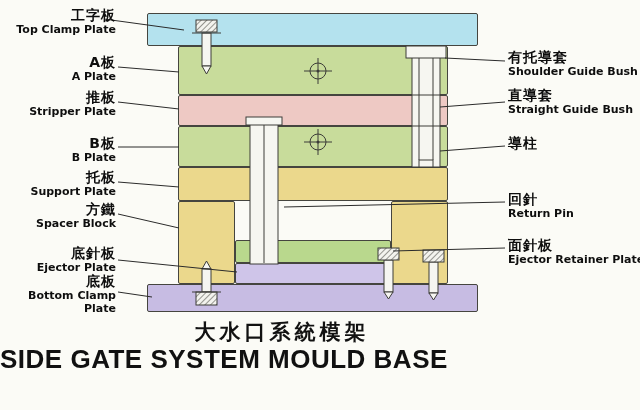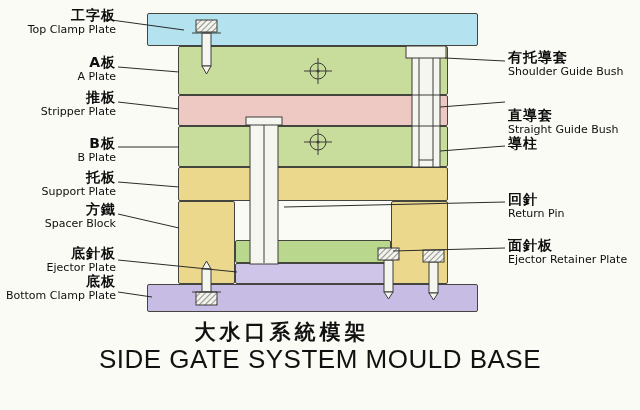--- a/index.html
+++ b/index.html
@@ -3,28 +3,28 @@
 <meta charset="utf-8">
 <style>
   * { margin:0; padding:0; box-sizing:border-box; }
   html,body { width:640px; height:410px; }
   body { background:#fbfbf6; font-family:"DejaVu Sans","Liberation Sans",sans-serif; overflow:hidden; }
   .stage { position:relative; width:640px; height:410px; }
   .plate { position:absolute; border:1px solid #45453f; border-radius:2px; }
   .overlay { position:absolute; left:0; top:0; width:640px; height:410px; pointer-events:none; }
   .lbl { position:absolute; color:#0e0e0e; }
   .lbl .zh { font-size:14px; font-weight:bold; line-height:15px; letter-spacing:1px; }
-  .lbl .en { font-size:11px; font-weight:normal; line-height:13px; }
+  .lbl .en { font-size:11px; font-weight:bold; line-height:13px; }
   .lbl.left { left:2px; width:114px; text-align:right; }
   .lbl.right { left:508px; width:132px; text-align:left; white-space:nowrap; }
   .title-zh { position:absolute; top:318px; left:0; width:564px; text-align:center;
               font-size:21px; font-weight:bold; letter-spacing:4px; color:#111; }
-  .title-en { position:absolute; top:344px; left:0; width:640px; text-align:center;
+  .title-en { position:absolute; top:344px; left:0; width:640px; 
               font-family:"Liberation Sans","DejaVu Sans",sans-serif;
-              font-size:26px; font-weight:normal; letter-spacing:0.5px; color:#111; }
+              font-size:26px; font-weight:bold; letter-spacing:0.5px; color:#111; }
 </style>
 </head>
 <body>
 
 <div class="stage">
 
   <div class="plate" style="left: 147px; top: 13px; width: 331px; height: 33px; background-color: rgb(180, 226, 238);"></div>
   <div class="plate" style="left: 178px; top: 46px; width: 270px; height: 49px; background-color: rgb(200, 220, 155);"></div>
   <div class="plate" style="left: 178px; top: 95px; width: 270px; height: 31px; background-color: rgb(238, 201, 196);"></div>
   <div class="plate" style="left: 178px; top: 126px; width: 270px; height: 41px; background-color: rgb(200, 220, 155);"></div>
@@ -143,21 +143,21 @@
   </div>
   <div class="lbl left" style="top:274px">
     <div class="zh">底板</div>
     <div class="en">Bottom Clamp Plate</div>
   </div>
 
   <div class="lbl right" style="top:50px">
     <div class="zh">有托導套</div>
     <div class="en">Shoulder Guide Bush</div>
   </div>
-  <div class="lbl right" style="top:108px">
+  <div class="lbl right" style="top:88px">
     <div class="zh">直導套</div>
     <div class="en">Straight Guide Bush</div>
   </div>
   <div class="lbl right" style="top:136px">
     <div class="zh">導柱</div>
   </div>
   <div class="lbl right" style="top:192px">
     <div class="zh">回針</div>
     <div class="en">Return Pin</div>
   </div>

